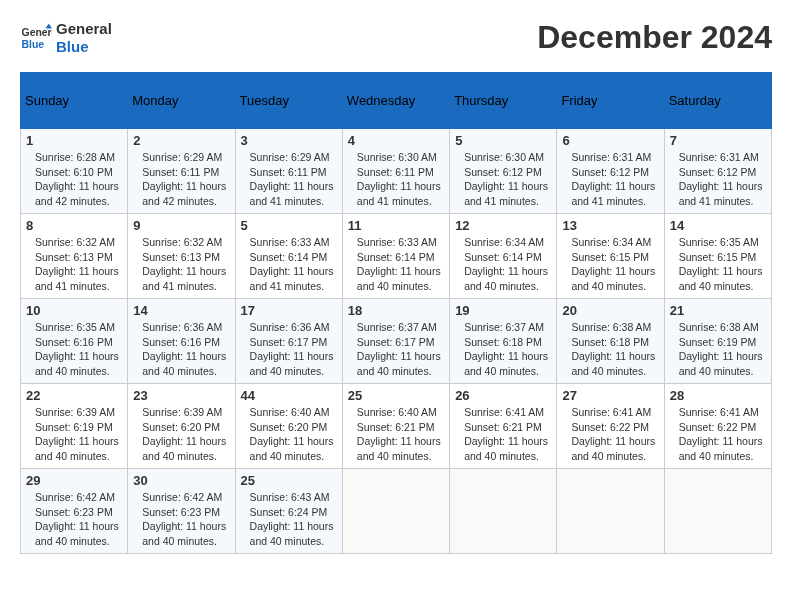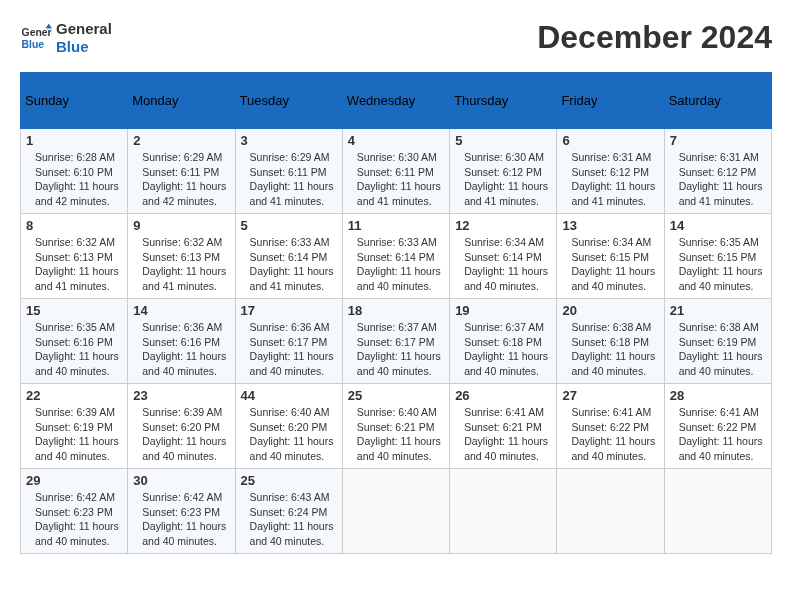--- a/index.html
+++ b/index.html
@@ -216,21 +216,21 @@
         <td>
           <span class="day-num">14</span>
           <div class="cell-text" style="white-space: pre-line;">Sunrise: 6:35 AM
 Sunset: 6:15 PM
 Daylight: 11 hours
 and 40 minutes.</div>
         </td>
       </tr>
       <tr>
         <td>
-          <span class="day-num">15</span>
+          <span class="day-num">10</span>
           <div class="cell-text" style="white-space: pre-line;">Sunrise: 6:35 AM
 Sunset: 6:16 PM
 Daylight: 11 hours
 and 40 minutes.</div>
         </td>
         <td>
           <span class="day-num">14</span>
           <div class="cell-text" style="white-space: pre-line;">Sunrise: 6:36 AM
 Sunset: 6:16 PM
 Daylight: 11 hours

